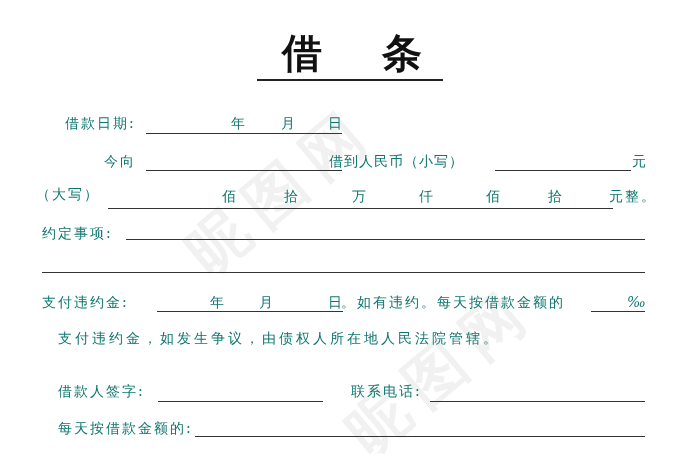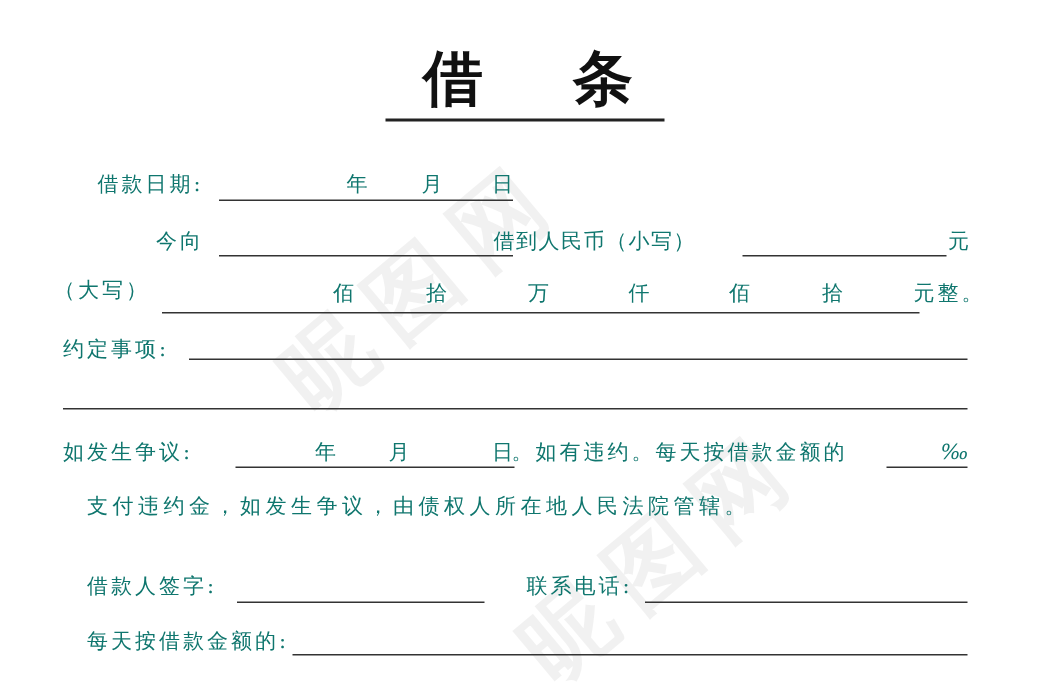--- a/index.html
+++ b/index.html
@@ -46,21 +46,21 @@
 <div class="abs txt" style="left:352px; top:188px;">万</div>
 <div class="abs txt" style="left:419px; top:188px;">仟</div>
 <div class="abs txt" style="left:486px; top:188px;">佰</div>
 <div class="abs txt" style="left:548px; top:188px;">拾</div>
 <div class="abs txt" style="left:609px; top:188px;">元整。</div>
 
 <div class="abs txt" style="left:42px; top:225px;text-align:center;">约定事项:</div>
 <div class="line" style="left:126px; top:239px; width:519px;"></div>
 <div class="line" style="left:42px; top:272px; width:603px;"></div>
 
-<div class="abs txt" style="left:42px; top:294px;">如发生争议:</div>
+<div class="abs txt" style="left:42px; top:294px;">支付违约金:</div>
 <div class="line" style="left:157px; top:311px; width:186px;"></div>
 <div class="abs txt" style="left:210px; top:294px;">年</div>
 <div class="abs txt" style="left:259px; top:294px;">月</div>
 <div class="abs txt" style="left:328px; top:294px;">日</div>
 <div class="abs txt" style="left:341px; top:294px;">。如有违约。每天按借款金额的</div>
 <div class="line" style="left:591px; top:311px; width:54px;"></div>
 <div class="abs txt" style="left:627px; top:294px; font-style:italic;">‰</div>
 
 <div class="abs txt" style="left:42px; top:330px; letter-spacing:3px;margin-left:16px;">支付违约金，如发生争议，由债权人所在地人民法院管辖。</div>
 

